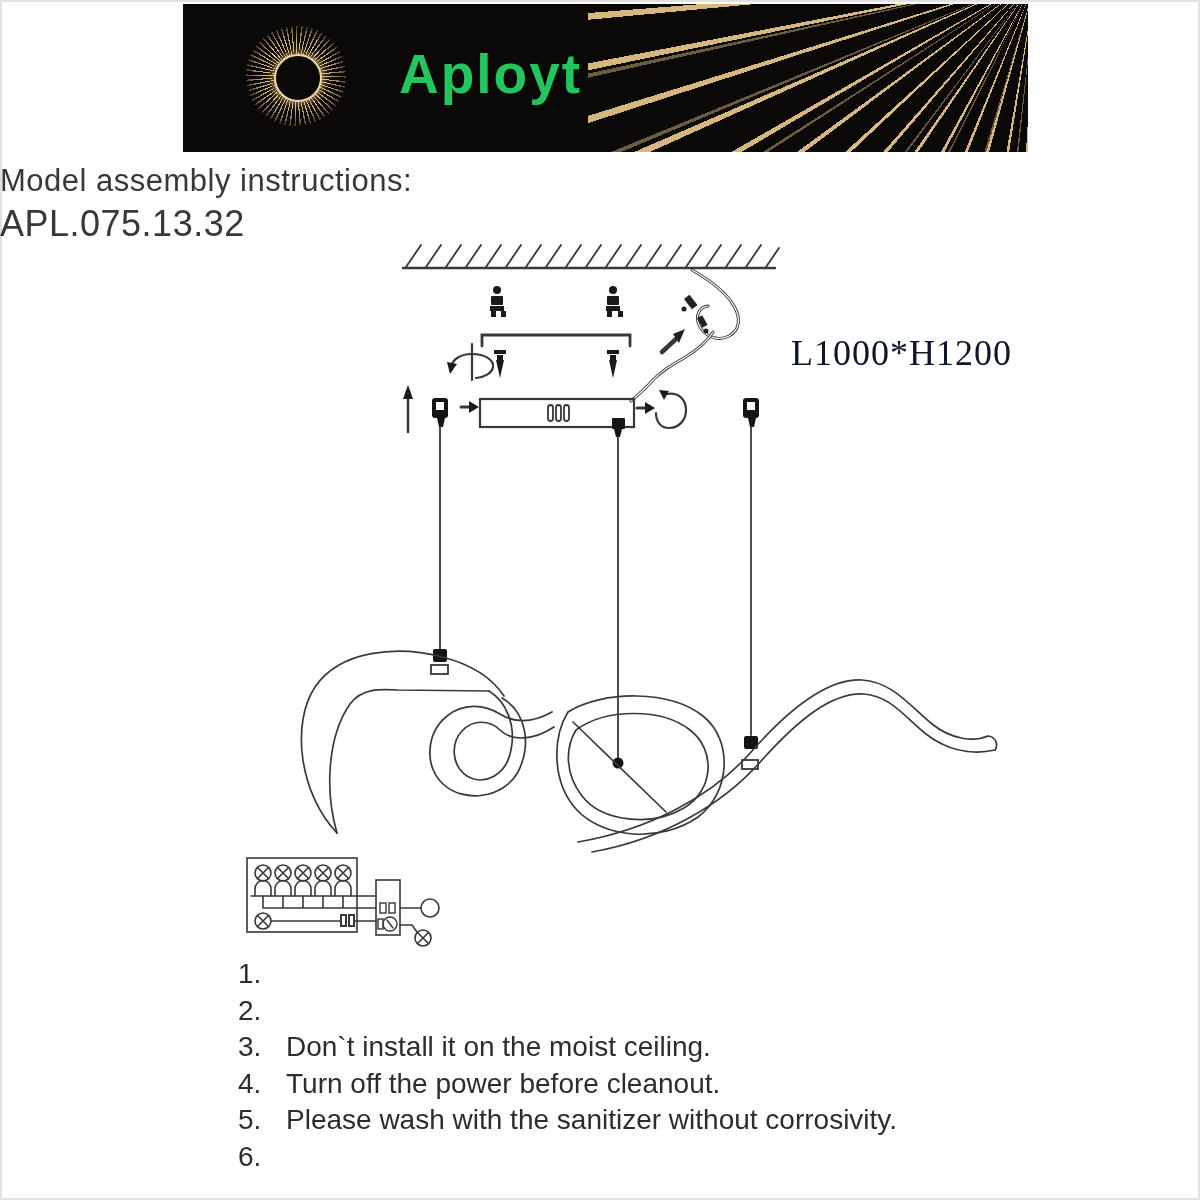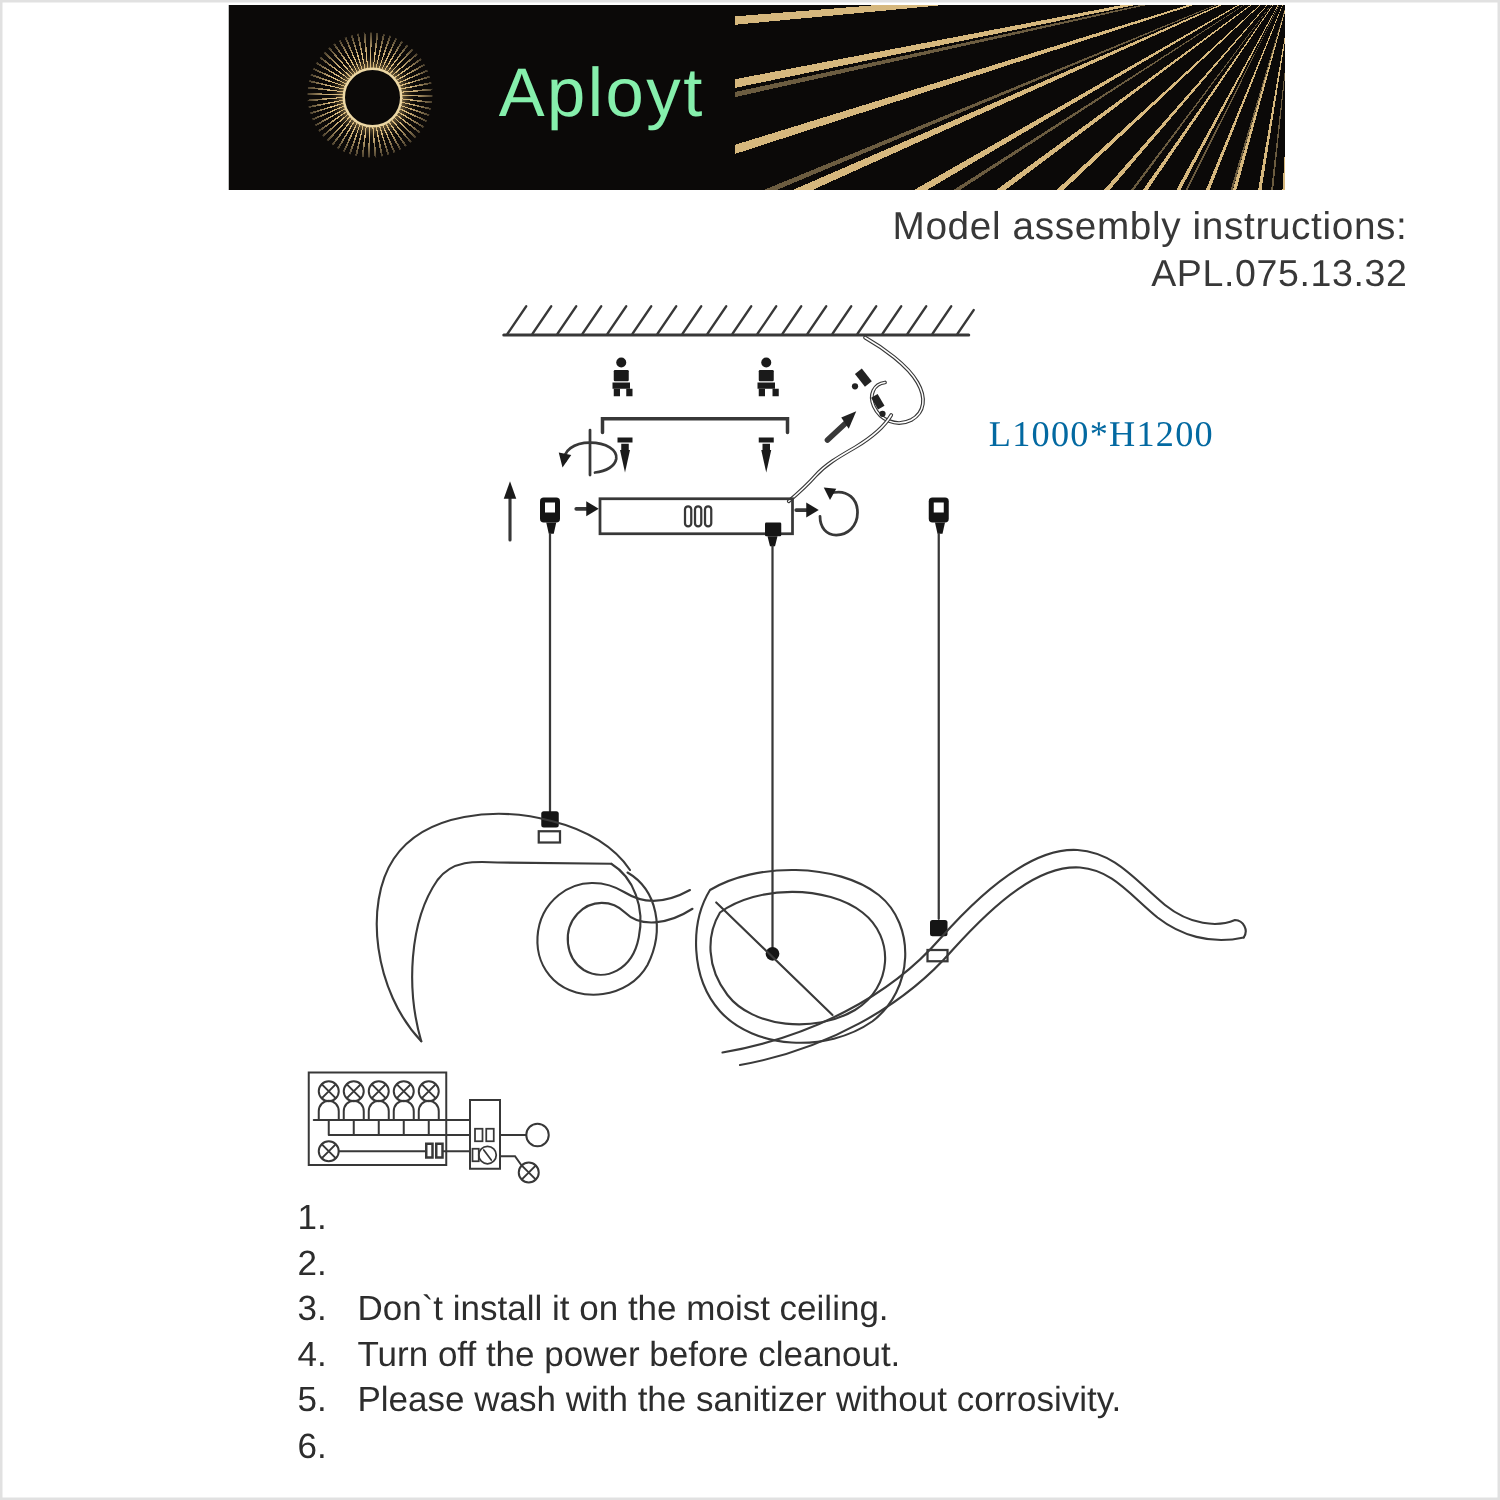--- a/index.html
+++ b/index.html
@@ -13,30 +13,30 @@
        background:
          repeating-conic-gradient(at 102% -18%, rgba(225,193,132,.95) 0deg .85deg, rgba(0,0,0,0) .85deg 6.3deg),
          repeating-conic-gradient(at 102% -18%, rgba(225,193,132,.45) 2.4deg 2.9deg, rgba(0,0,0,0) 2.9deg 12.6deg);}
   .burst{position:absolute;left:63px;top:22px;width:100px;height:100px;border-radius:50%;
          background:repeating-conic-gradient(#d9ba80 0deg 1.8deg, rgba(0,0,0,0) 1.8deg 6deg);}
   .burst-fade{position:absolute;left:58px;top:17px;width:110px;height:110px;border-radius:50%;
          background:radial-gradient(circle, rgba(11,9,8,0) 42%, #0b0908 74%);}
   .burst-core{position:absolute;left:91px;top:50px;width:44px;height:44px;border-radius:50%;
          background:#0b0908;border:2px solid #ecd7a4;
          box-shadow:0 0 9px 2px rgba(214,180,115,.75);}
-  .brand{position:absolute;left:216px;top:38px;color:#86efac;font-size:55px;
-         font-weight:400;letter-spacing:2px;}
-  
-  .title-block{position:absolute;left:0;top:163px;width:1100px;text-align:right;color:#383838;padding-left:26px;}
+  .brand{position:absolute;left:216px;top:38px;color:#22c55e;font-size:55px;
+         font-weight:700;letter-spacing:2px;}
+  
+  .title-block{position:absolute;left:0;top:163px;width:1100px;text-align:left;color:#383838;}
   .title-line{font-size:31px;letter-spacing:.5px;}
-  .model-line{font-size:30px;margin-top:4px;letter-spacing:.5px;}
+  .model-line{font-size:36px;margin-top:4px;letter-spacing:.5px;}
   
   svg.diagram{position:absolute;left:0;top:0;width:1200px;height:1200px;}
   .dim-label{position:absolute;left:791px;top:332px;font-family:"Liberation Serif",serif;
-             font-size:29px;color:#0369a1;letter-spacing:1px;}
+             font-size:36px;color:#0f172a;letter-spacing:1px;}
   
   .instructions{position:absolute;left:238px;top:956px;color:#2d2d2d;font-size:28px;}
   .inst-row{display:flex;line-height:36.6px;}
   .inst-num{width:48px;flex:none;}
 </style>
 </head>
 <body>
 
 <div class="page">
 

